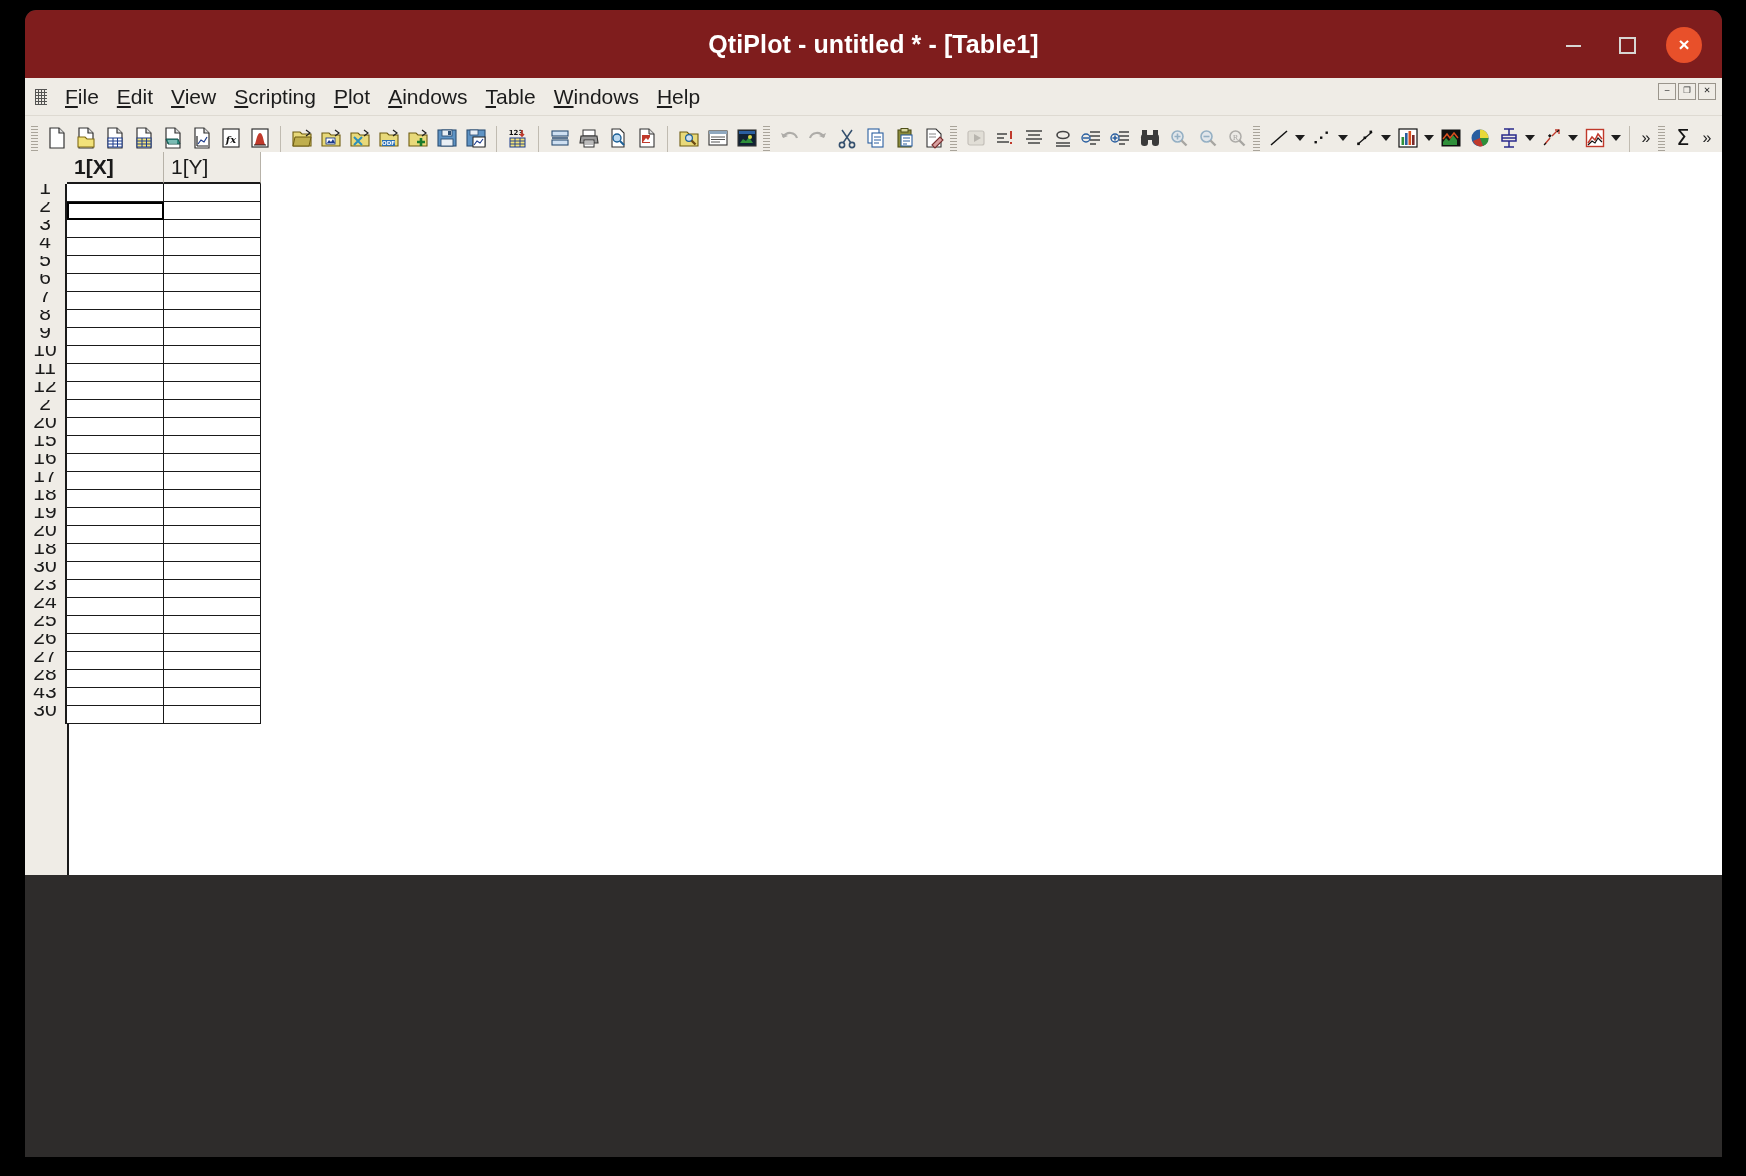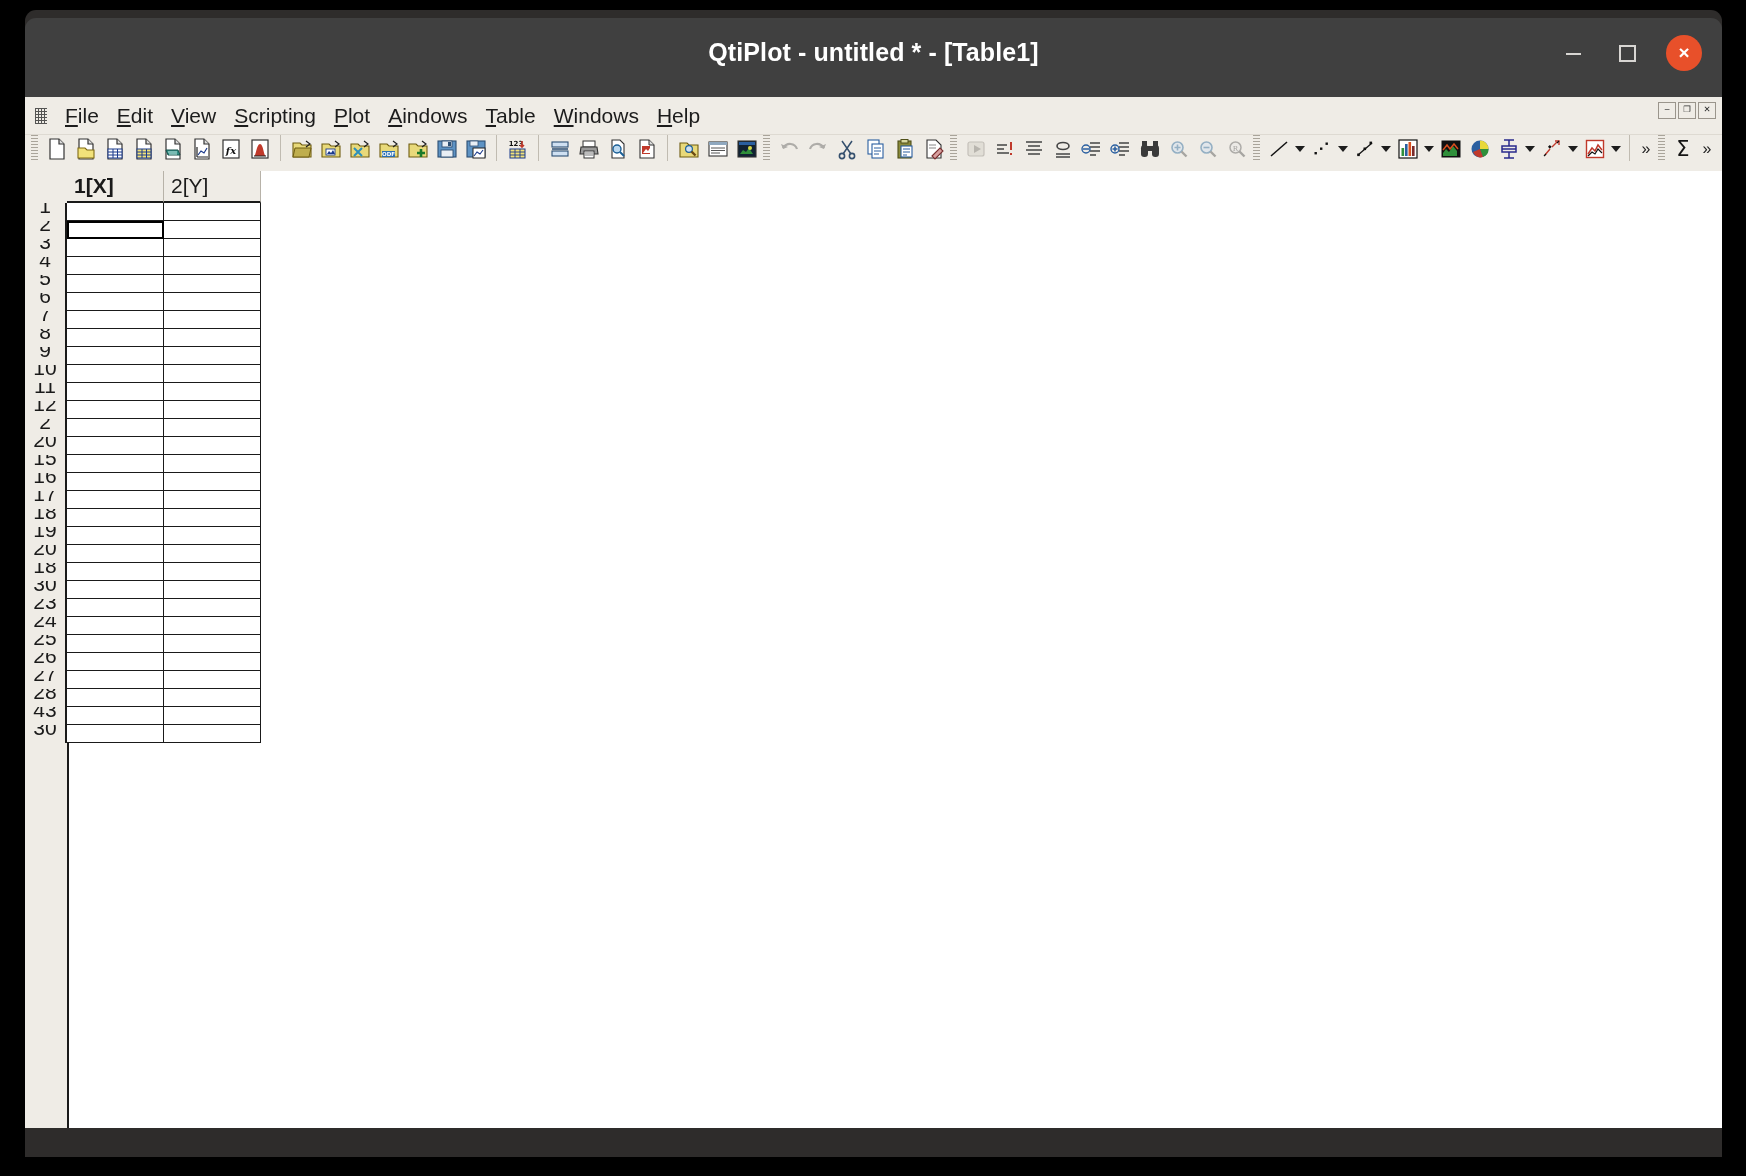--- a/index.html
+++ b/index.html
@@ -17,24 +17,23 @@
     width: 1697px; height: 1147px;
     border-radius: 11px 11px 0 0;
     background: #2e2c2b;
     overflow: hidden;
     box-shadow: 0 0 0 1px #000;
   }
 
   
   #titlebar {
     position: relative;
-    height: 79px;
-    background: #404040;
+    height: 68px;
+    background: #7f1d1d;
     border-radius: 11px 11px 0 0;
-    margin-top: 8px;
   }
   #title-text {
     position: absolute;
     left: 0; right: 0; top: 0;
     line-height: 68px;
     text-align: center;
     color: #ffffff;
     font-size: 25px;
     font-weight: bold;
     letter-spacing: 0.1px;
@@ -59,21 +58,21 @@
     color: #ffffff;
     font-size: 19px;
     font-weight: bold;
   }
   #btn-min .glyph { display:inline-block; width:15px; height:2px; background:#d8d6d3; vertical-align:middle; }
   #btn-max .glyph { display:inline-block; width:13px; height:13px; border:2px solid #d8d6d3; vertical-align:middle; }
 
   
   #client {
     position: relative;
-    height: 1031px;
+    height: 797px;
     background: #fdba74;
   }
 
   
   #menubar {
     position: relative;
     height: 37px;
     background: #efece6;
     display: flex;
     align-items: center;
@@ -116,21 +115,21 @@
     position: relative;
   }
   .mdibtn i { font-style: normal; display:block; transform: scale(.85); }
 
   
   #toolbar {
     position: relative;
     height: 36px;
     background: #efece6;
     display: flex;
-    align-items: flex-start;
+    align-items: flex-end;
     padding-left: 4px;
     border-bottom: 4px solid #7f1d1d;
   }
   .tgrip {
     width: 7px; height: 26px;
     margin: 0 4px 0 2px;
     background-image: repeating-linear-gradient(to bottom, #a9a49a 0 1px, transparent 1px 3px);
     flex: 0 0 auto;
   }
   .tsep {
@@ -684,21 +683,21 @@
 
     <div id="workspace">
       <div id="table-window">
         <div id="row-gutter-bg"></div>
         <div id="corner-box"></div>
         <div id="col-headers">
             <div class="colhdr sel" style="width: 97px;">
               <span class="clip">1[X]</span>
             </div>
             <div class="colhdr" style="width: 97px;">
-              <span class="clip">2[Y]</span>
+              <span class="clip">1[Y]</span>
             </div>
           </div>
         <div id="rows">
             <div class="row">
               <div class="rowhdr">
                 <span>1</span>
               </div>
               <div class="cell" style="width: 97px;"></div>
               <div class="cell" style="width: 97px;"></div>
             </div>

